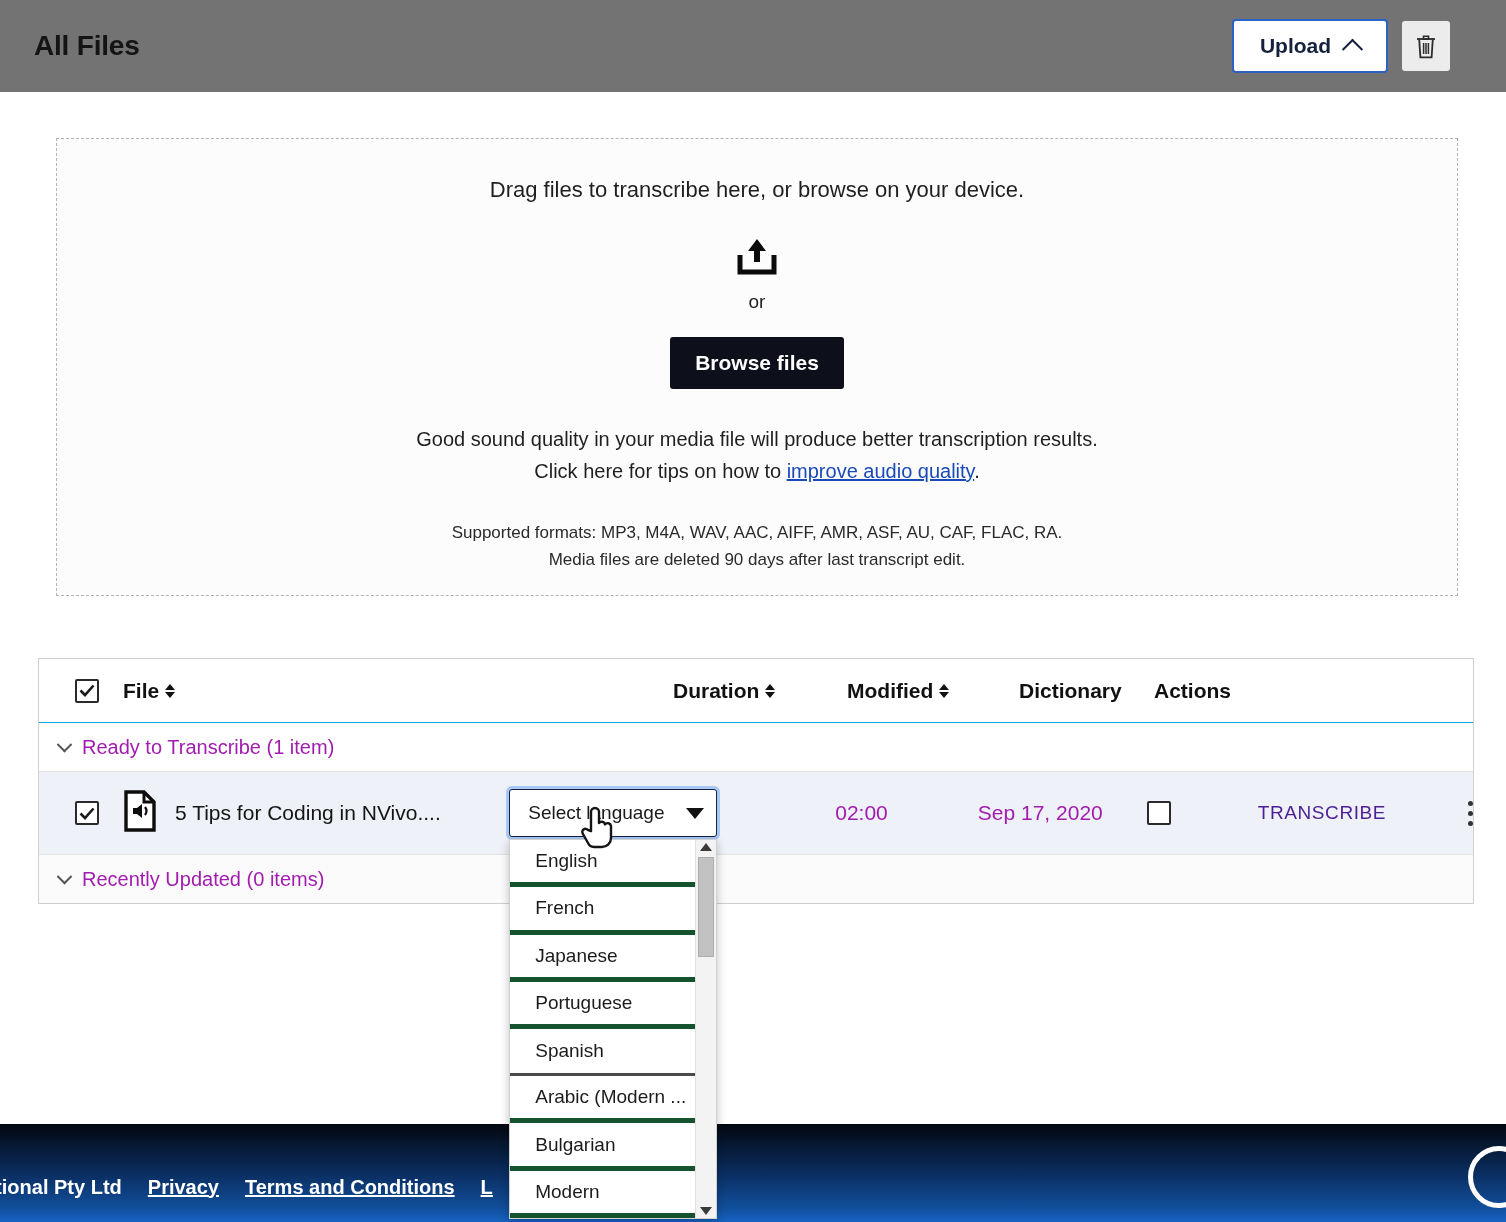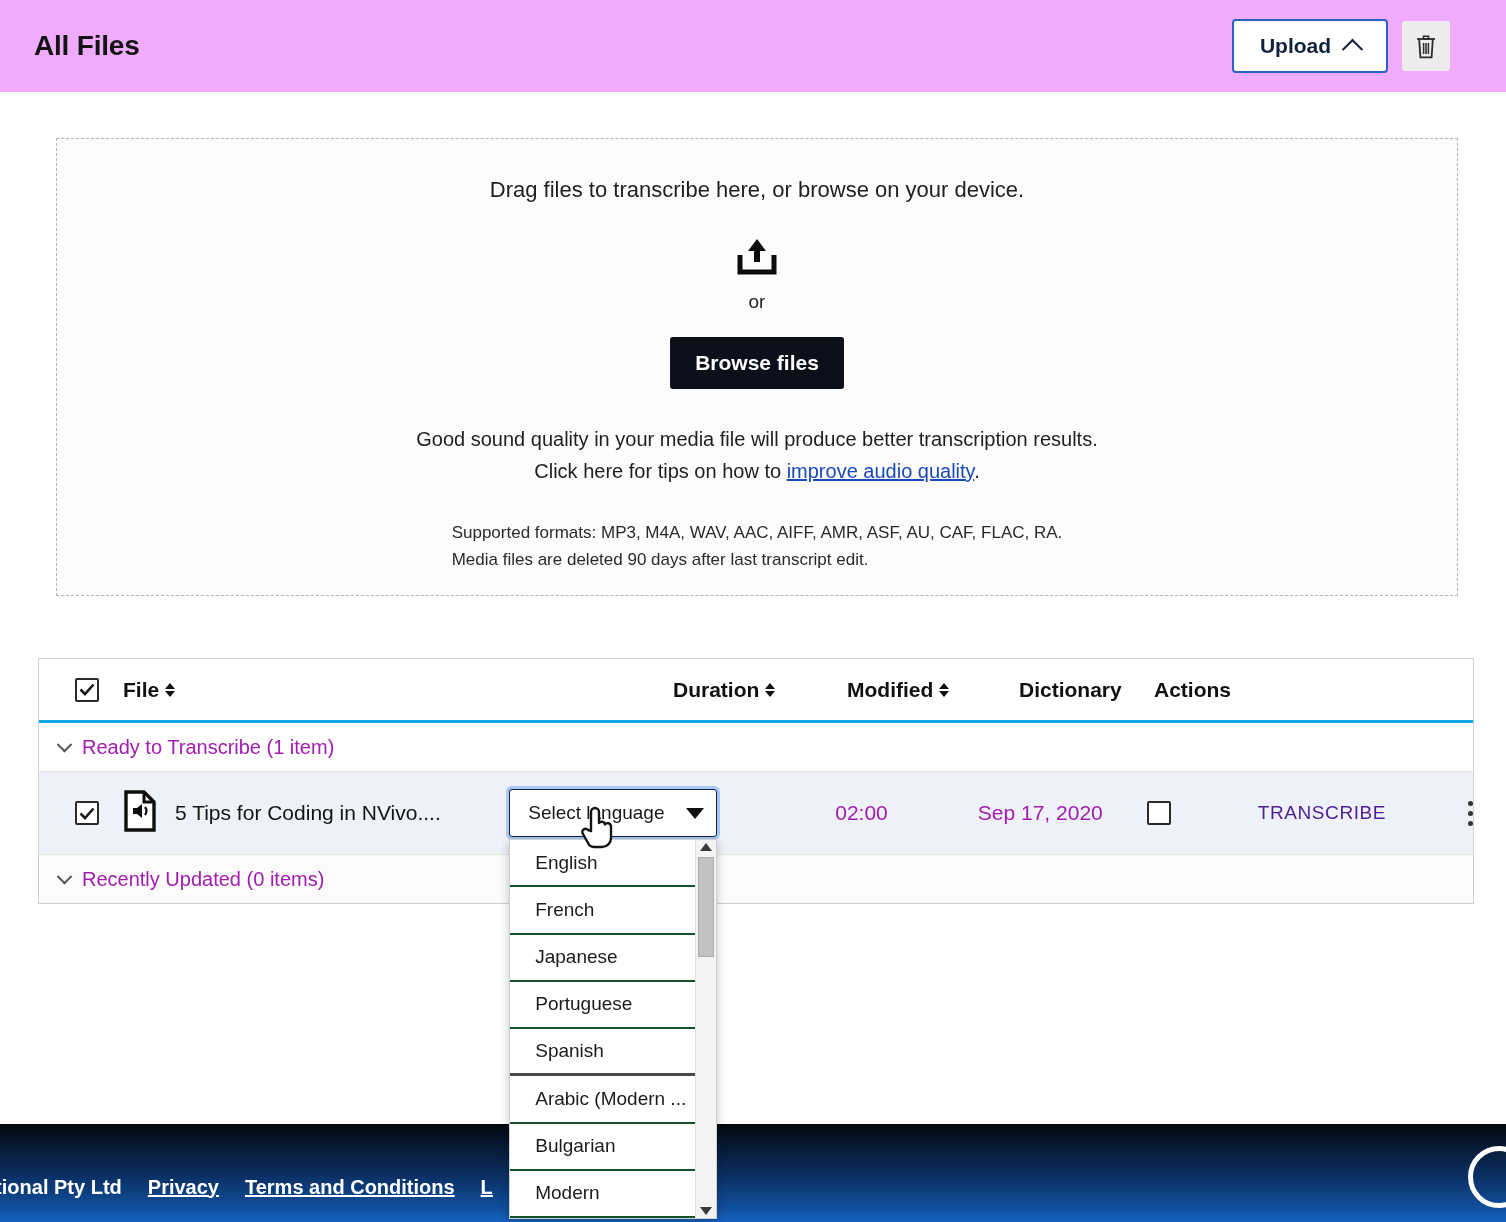--- a/index.html
+++ b/index.html
@@ -20,21 +20,21 @@
   }
 
   
   .header {
     position: absolute;
     top: 0; left: 0;
     width: 1506px; height: 92px;
     display: flex;
     align-items: center;
     padding: 0 56px 0 34px;
-    background: #f0abfc;
+    background: #737373;
   }
   .page-title {
     font-size: 28px;
     font-weight: bold;
     letter-spacing: -0.2px;
     color: #141414;
   }
   .header-spacer { flex: 1 1 auto; }
 
   .upload-button {
@@ -113,38 +113,38 @@
   }
   .dz-link {
     color: #1a49b8;
     text-decoration: underline;
     cursor: pointer;
   }
   .dz-formats {
     margin-top: 32px;
     font-size: 17px;
     line-height: 27px;
-    text-align: left;
+    text-align: center;
     color: #2a2a2a;
   }
 
   
   .table-card {
     position: absolute;
     left: 38px; top: 658px;
     width: 1436px;
     border: 1px solid #cfcfcf;
     background: #ffffff;
   }
   .table-head {
     display: flex;
     align-items: center;
     height: 64px;
     padding-left: 36px;
-    border-bottom: 3px solid #0ea5e9;
+    border-bottom: 1px solid #0ea5e9;
     background: #ffffff;
   }
   .th {
     font-size: 21px;
     font-weight: bold;
     color: #111111;
     display: flex;
     align-items: center;
     gap: 6px;
   }
@@ -287,21 +287,21 @@
     display: flex;
     flex-direction: column;
   }
   .lang-option {
     height: 48px;
     padding-left: 25px;
     display: flex;
     align-items: center;
     font-size: 19px;
     color: #1b1b1b;
-    border-bottom: 2px solid #14532d;
+    border-bottom: 5px solid #14532d;
     white-space: nowrap;
     cursor: pointer;
     background: #ffffff;
   }
   .lang-option.divider-after { border-bottom: 3px solid #4a4a4a; }
 
   .lang-scrollbar {
     width: 21px;
     background: #f3f3f3;
     border-left: 1px solid #e0e0e0;

